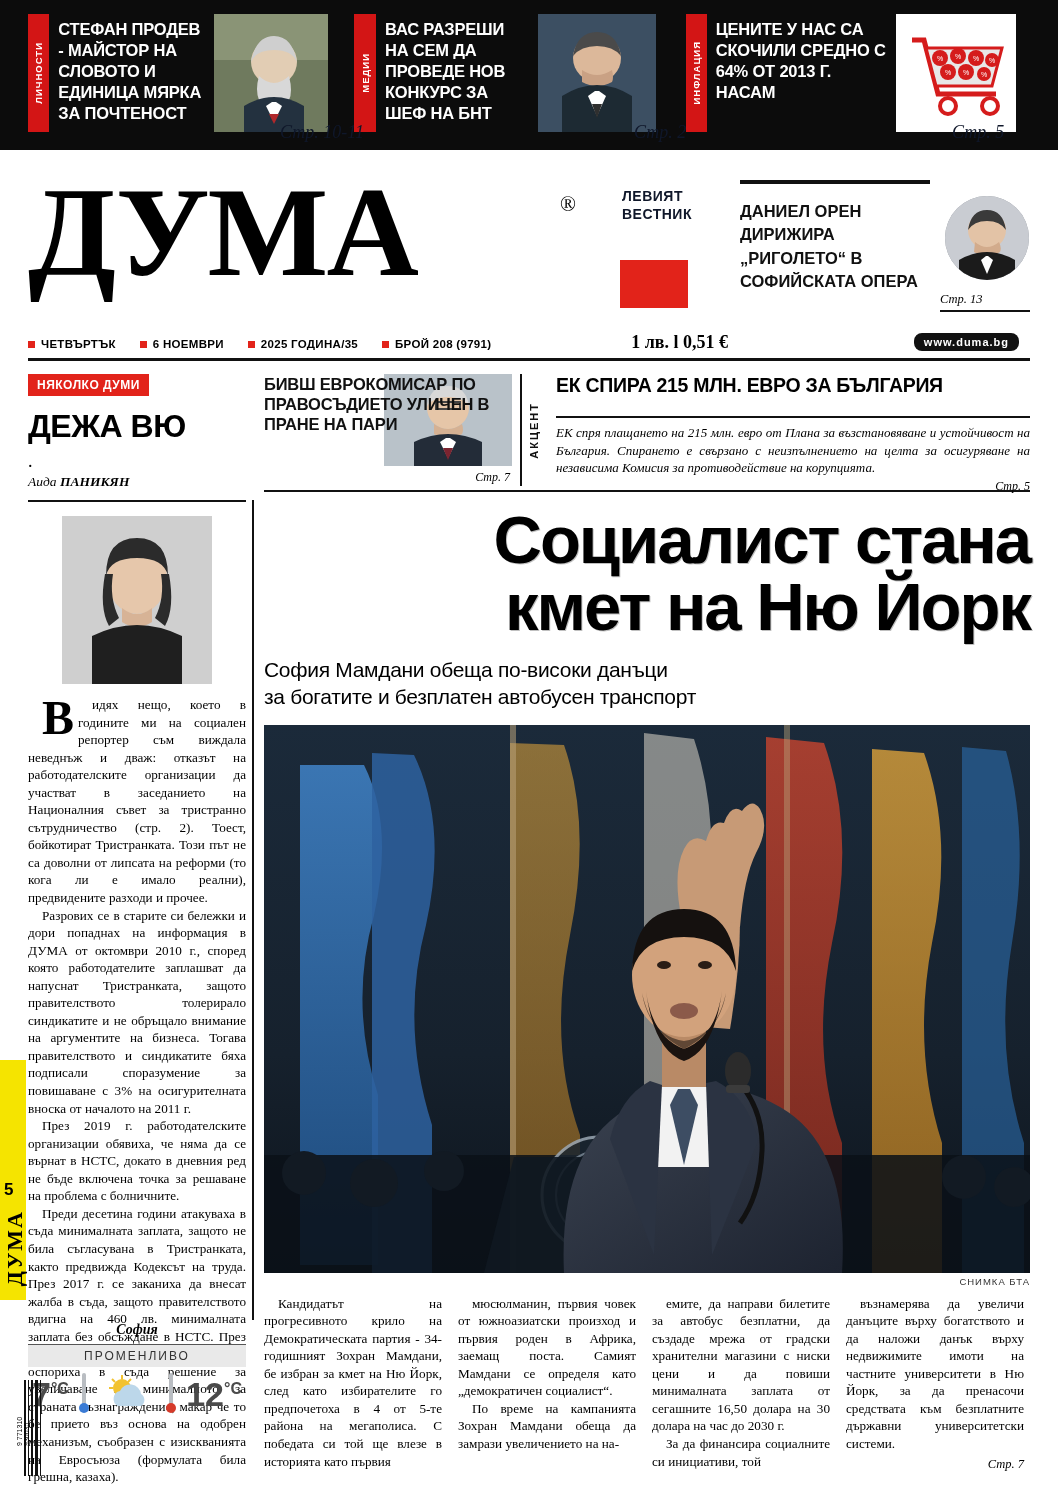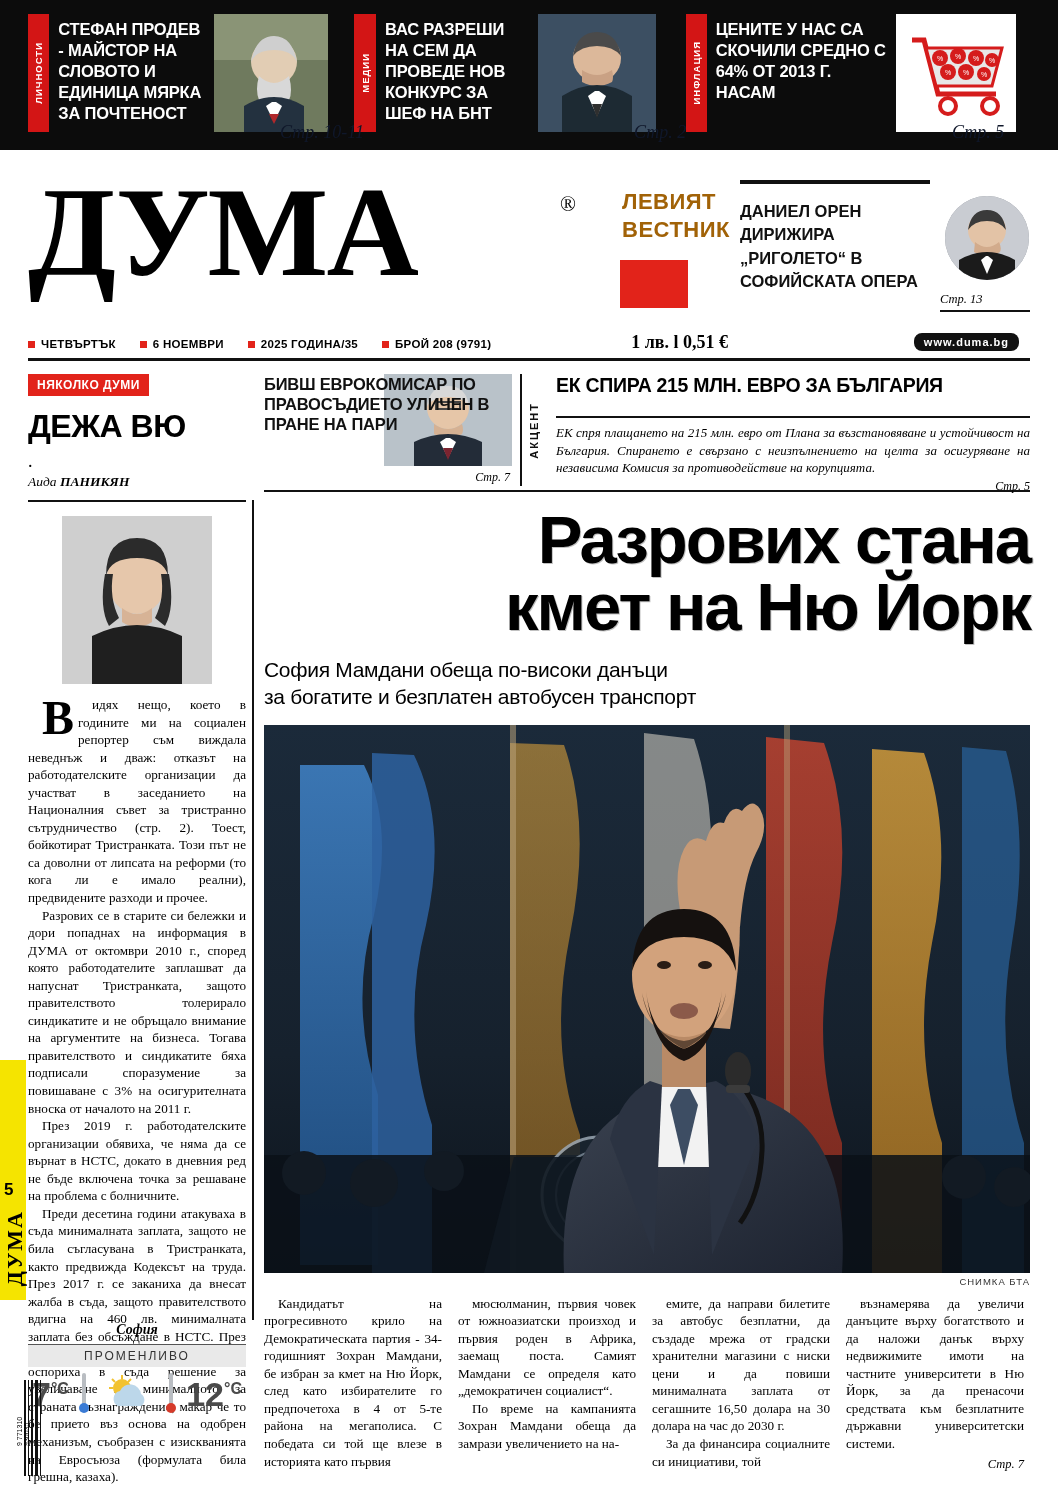--- a/index.html
+++ b/index.html
@@ -59,21 +59,21 @@
     font-weight: bold; font-size: 128px; line-height: 1;
     letter-spacing: -2px;
   }
   .logo-reg {
     position: absolute; left: 560px; top: 42px;
     font-size: 21px; font-family: "Liberation Serif", serif;
   }
   .levi {
     position: absolute; left: 622px; top: 38px;
     font-family: "Liberation Sans", sans-serif; font-weight: bold;
-    font-size: 22px; line-height: 1.25; letter-spacing: .5px; color: #a16207;
+    font-size: 14px; line-height: 1.25; letter-spacing: .5px; color: #0f172a;
   }
   .red-square { position: absolute; left: 620px; top: 110px; width: 68px; height: 48px; background: #e2231a; }
   .mast-rule { position: absolute; left: 740px; top: 30px; width: 190px; height: 4px; background: #111; }
   .oren {
     position: absolute; left: 740px; top: 50px; width: 200px;
     font-family: "Liberation Sans", sans-serif; font-weight: bold;
     font-size: 16.5px; line-height: 1.42; color: #111;
   }
   .oren-photo {
     position: absolute; left: 945px; top: 46px; width: 84px; height: 84px;
@@ -462,21 +462,21 @@
     <div class="sec-right">
       <div class="hl">ЕК СПИРА 215 МЛН. ЕВРО ЗА БЪЛГАРИЯ</div>
       <div class="dek">ЕК спря плащането на 215 млн. евро от Плана за възстановяване и устойчивост на България. Спирането е свързано с неизпълнението на целта за осигуряване на независима Комисия за противодействие на корупцията.</div>
       <div class="spg">Стр. 5</div>
     </div>
   </div>
 
   <div class="main-rule"></div>
 
   <div class="headline">
-    <div>Разрових стана</div>
+    <div>Социалист стана</div>
     <div>кмет на Ню Йорк</div>
   </div>
 
   <div class="subhead">
     <div>София Мамдани обеща по-високи данъци</div>
     <div>за богатите и безплатен автобусен транспорт</div>
   </div>
 
   <div class="lead-photo">
     <svg width="766" height="548" viewBox="0 0 766 548">

